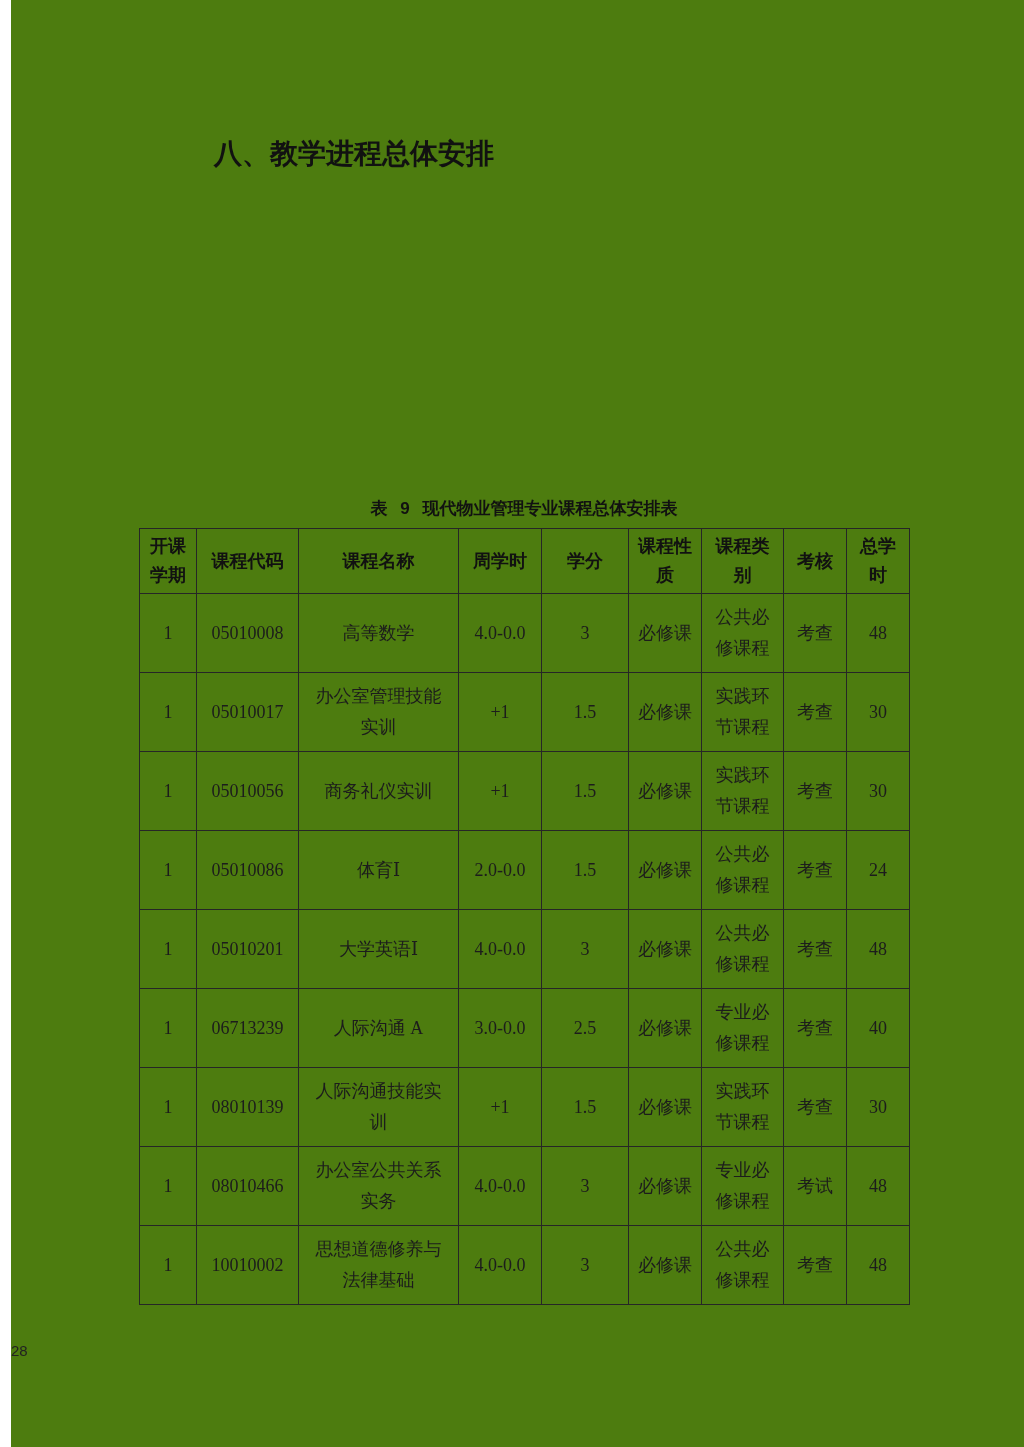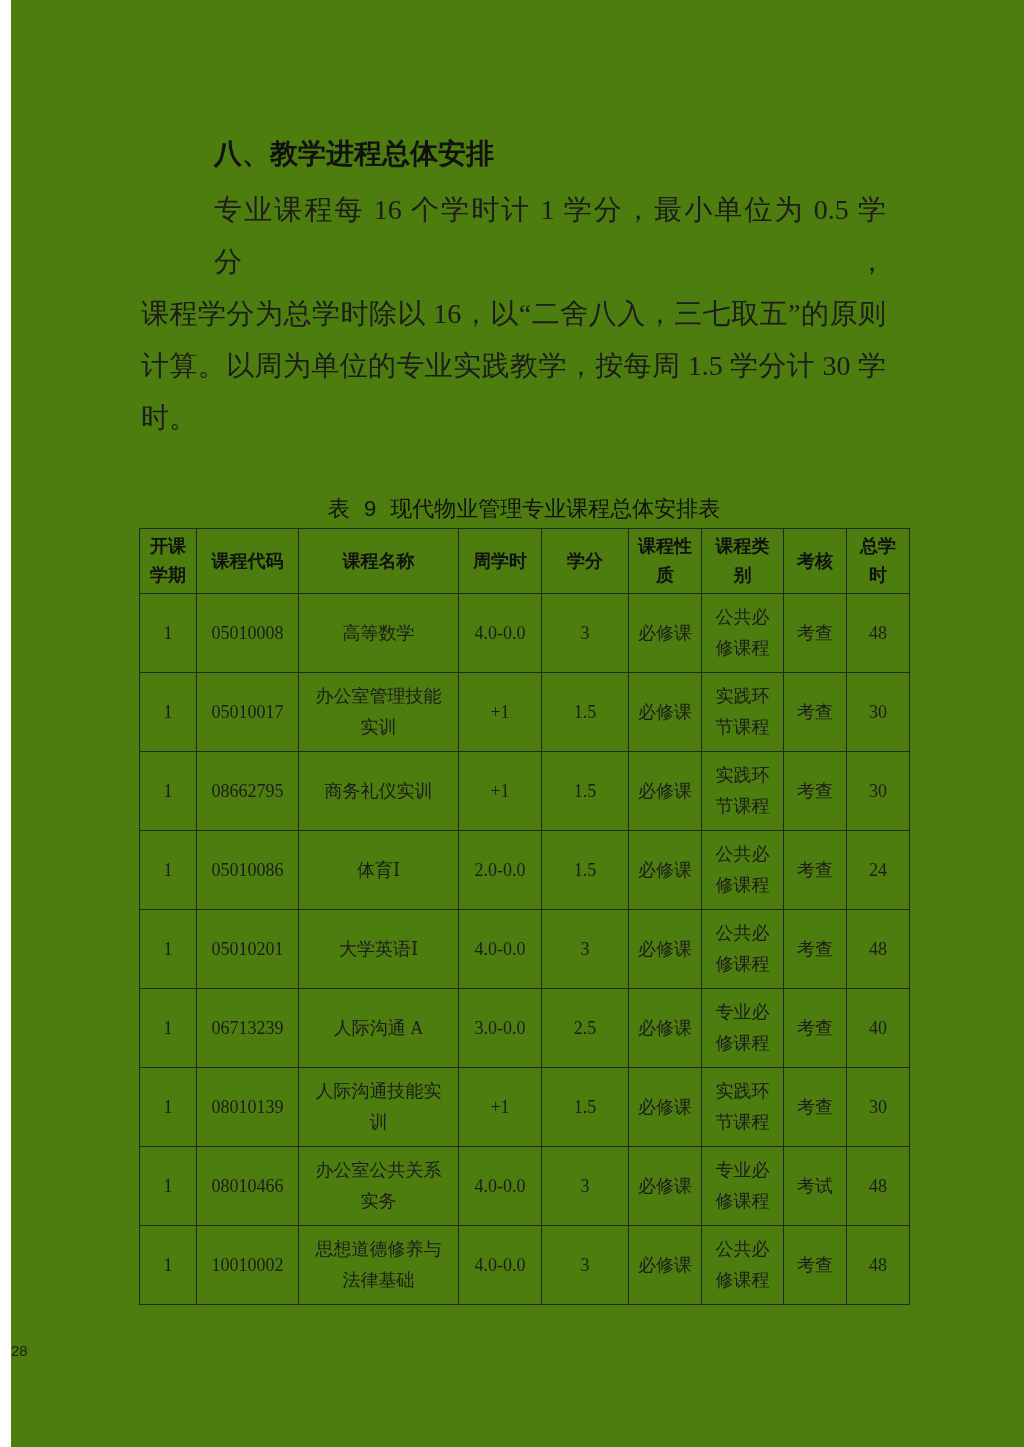--- a/index.html
+++ b/index.html
@@ -40,22 +40,22 @@
   .para-line.first { padding-left: 73px; }
   .para-line.last { text-align-last: left; }
   .table-wrap {
     position: absolute;
     left: 128px;
     top: 498px;
     width: 770px;
   }
   .table-caption {
     font-family: "Liberation Sans", "DejaVu Sans", sans-serif;
-    font-weight: 400;
-    font-size: 22px;
+    font-weight: 700;
+    font-size: 17px;
     line-height: 22px;
     text-align: center;
     word-spacing: 8px;
     color: #111111;
     margin-bottom: 8px;
   }
   table.course-table {
     table-layout: fixed;
     border-collapse: collapse;
     width: 770px;
@@ -96,26 +96,20 @@
   }
 </style>
 </head>
 <body>
 
 <div class="page">
 
   <div class="content">
     <h2 class="section-heading">八、教学进程总体安排</h2>
     <div>
-        <div class="para">
-          <div class="para-line first">专业课程每 16 个学时计 1 学分，最小单位为 0.5 学分，</div>
-          <div class="para-line">课程学分为总学时除以 16，以“二舍八入，三七取五”的原则</div>
-          <div class="para-line">计算。以周为单位的专业实践教学，按每周 1.5 学分计 30 学</div>
-          <div class="para-line last">时。</div>
-        </div>
       </div>
   </div>
 
   <div class="table-wrap">
     <div class="table-caption">表 9 现代物业管理专业课程总体安排表</div>
     <table class="course-table">
       <colgroup>
         <col style="width:57px">
         <col style="width:102px">
         <col style="width:160px">
@@ -157,21 +151,21 @@
             <td>办公室管理技能实训</td>
             <td>+1</td>
             <td>1.5</td>
             <td>必修课</td>
             <td>实践环节课程</td>
             <td>考查</td>
             <td>30</td>
           </tr>
           <tr>
             <td>1</td>
-            <td>08662795</td>
+            <td>05010056</td>
             <td>商务礼仪实训</td>
             <td>+1</td>
             <td>1.5</td>
             <td>必修课</td>
             <td>实践环节课程</td>
             <td>考查</td>
             <td>30</td>
           </tr>
           <tr>
             <td>1</td>

